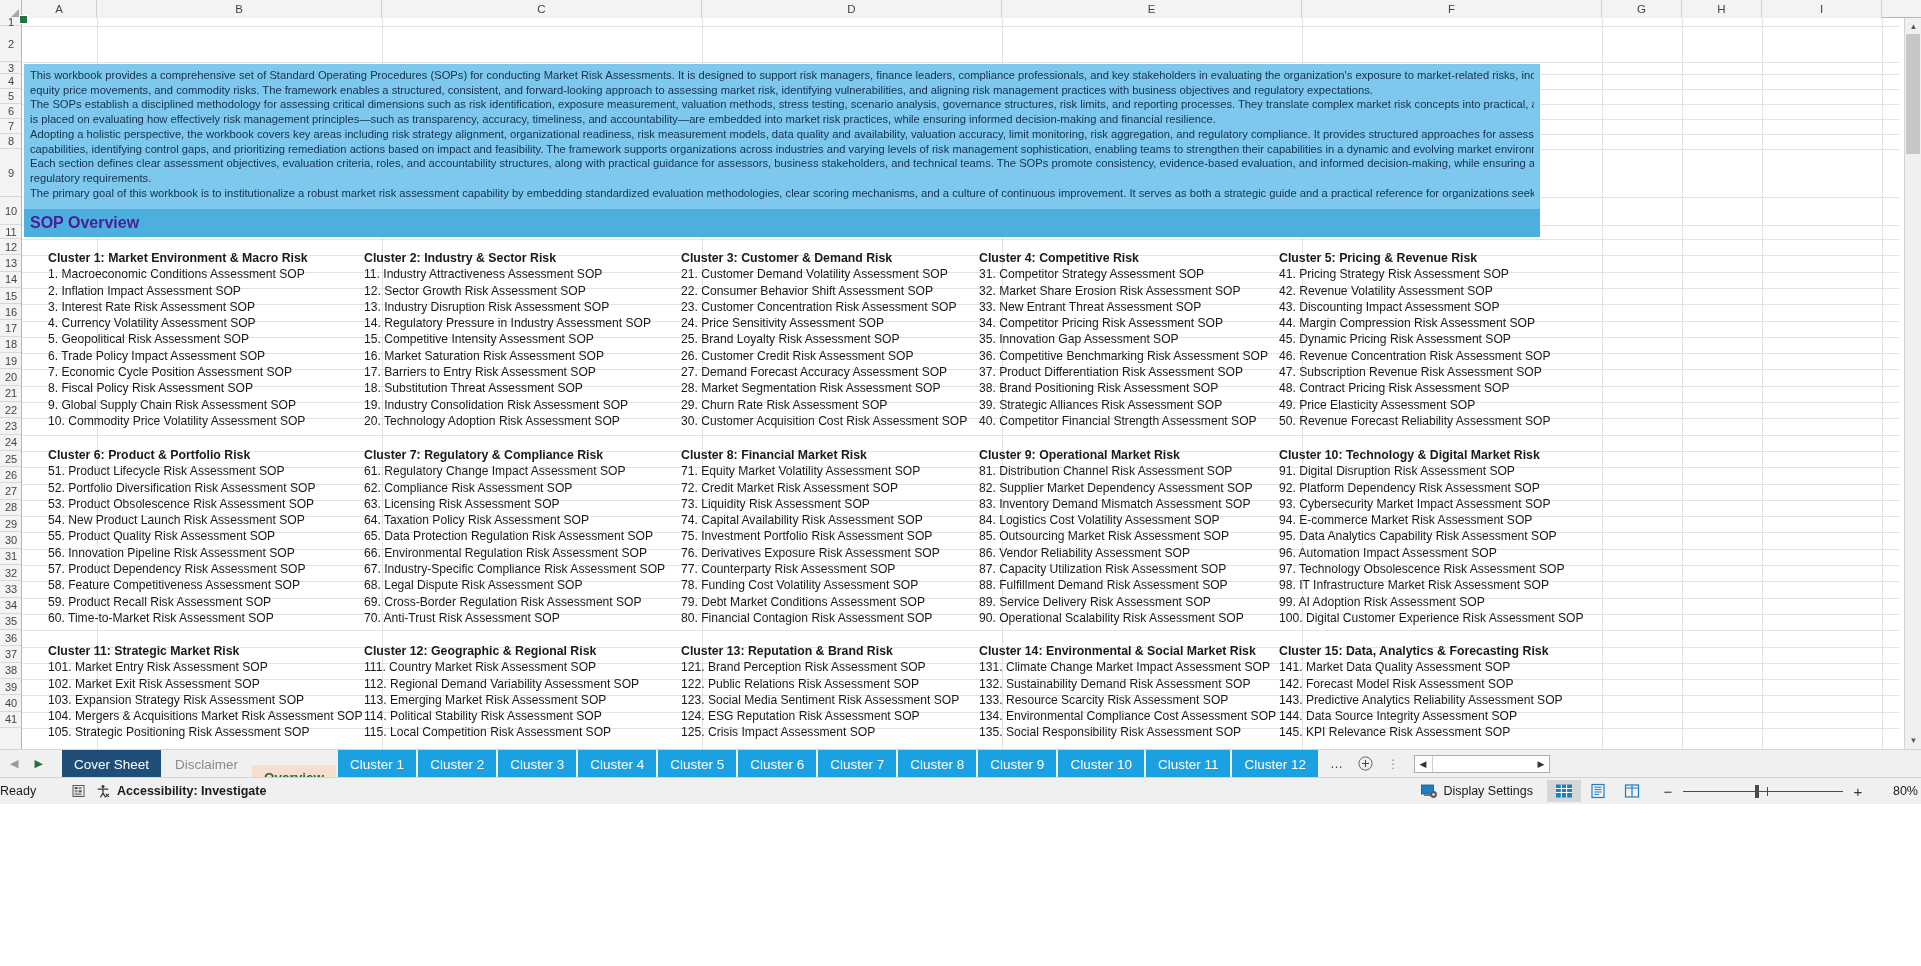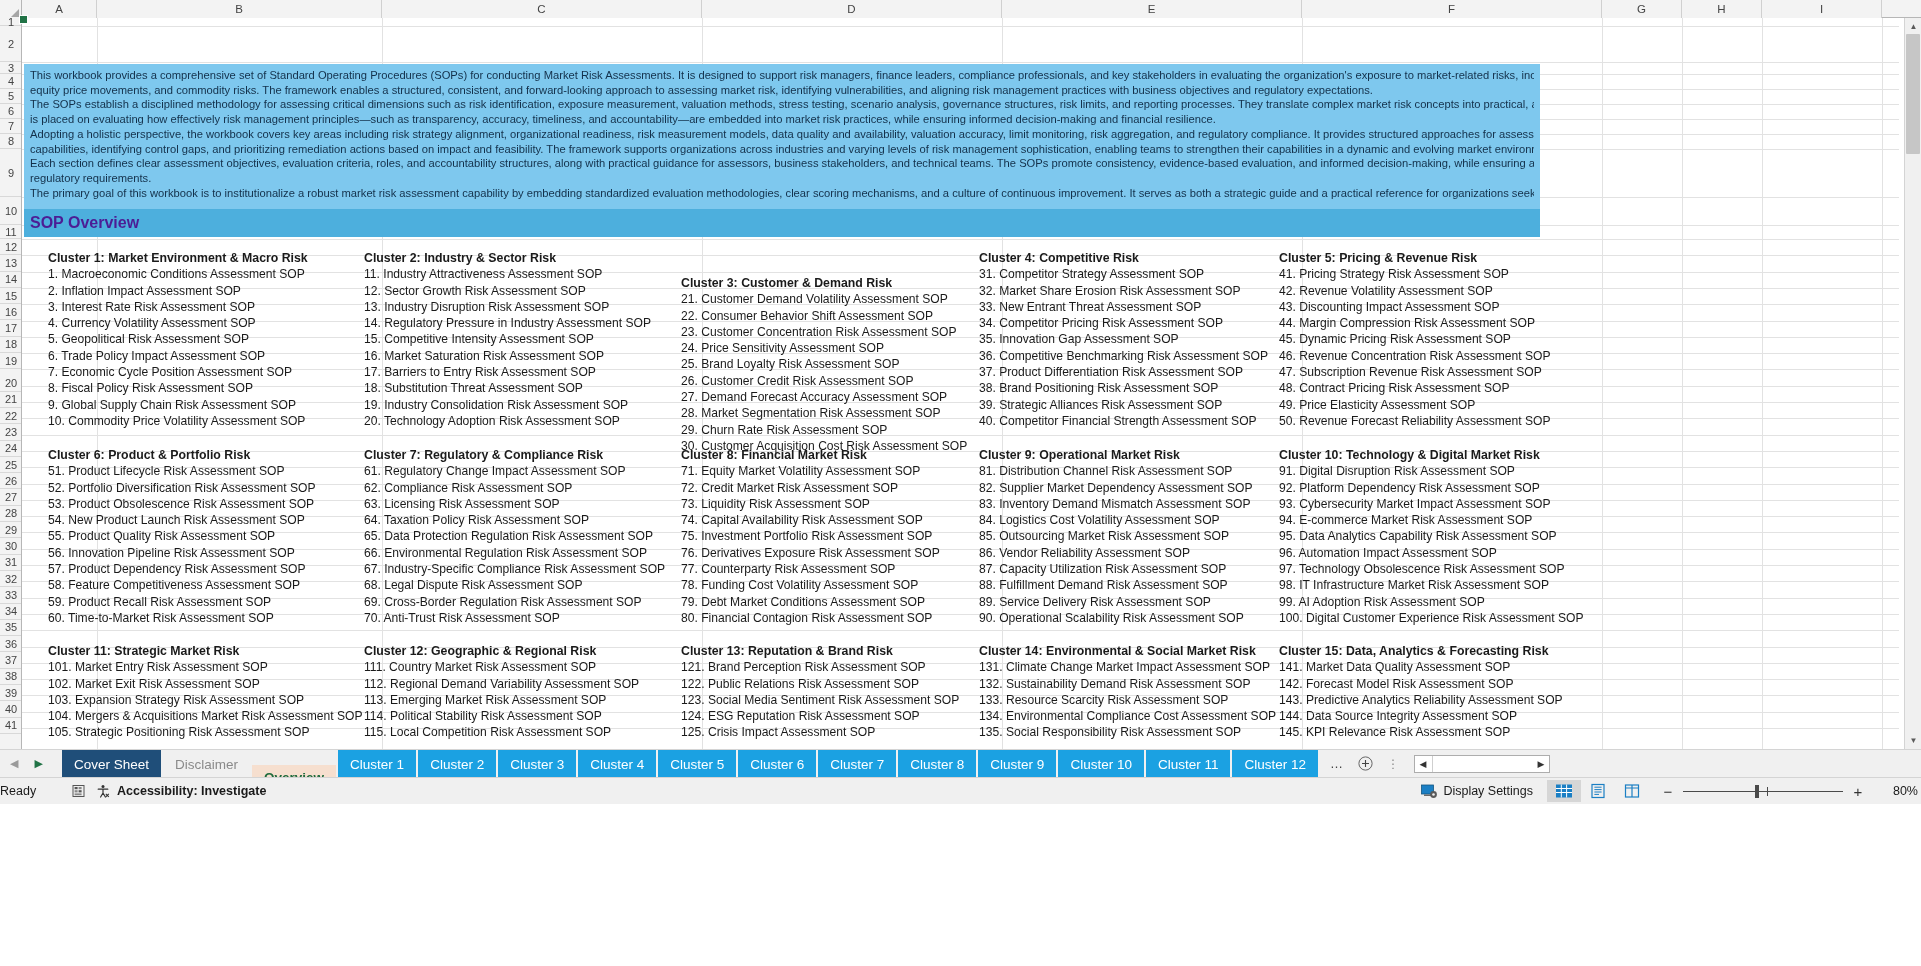--- a/index.html
+++ b/index.html
@@ -216,21 +216,21 @@
     <div class="rowhead" style="height: 28px;">10</div>
     <div class="rowhead" style="height: 14px;">11</div>
     <div class="rowhead" style="height: 16.3px;">12</div>
     <div class="rowhead" style="height: 16.3px;">13</div>
     <div class="rowhead" style="height: 16.3px;">14</div>
     <div class="rowhead" style="height: 16.3px;">15</div>
     <div class="rowhead" style="height: 16.3px;">16</div>
     <div class="rowhead" style="height: 16.3px;">17</div>
     <div class="rowhead" style="height: 16.3px;">18</div>
     <div class="rowhead" style="height: 16.3px;">19</div>
-    <div class="rowhead" style="height: 16.3px; margin-top: 6px;">20</div>
+    <div class="rowhead" style="height: 16.3px;">20</div>
     <div class="rowhead" style="height: 16.3px;">21</div>
     <div class="rowhead" style="height: 16.3px;">22</div>
     <div class="rowhead" style="height: 16.3px;">23</div>
     <div class="rowhead" style="height: 16.3px;">24</div>
     <div class="rowhead" style="height: 16.3px;">25</div>
     <div class="rowhead" style="height: 16.3px;">26</div>
     <div class="rowhead" style="height: 16.3px;">27</div>
     <div class="rowhead" style="height: 16.3px;">28</div>
     <div class="rowhead" style="height: 16.3px;">29</div>
     <div class="rowhead" style="height: 16.3px;">30</div>
@@ -338,21 +338,21 @@
         <div class="cl-item">12. Sector Growth Risk Assessment SOP</div>
         <div class="cl-item">13. Industry Disruption Risk Assessment SOP</div>
         <div class="cl-item">14. Regulatory Pressure in Industry Assessment SOP</div>
         <div class="cl-item">15. Competitive Intensity Assessment SOP</div>
         <div class="cl-item">16. Market Saturation Risk Assessment SOP</div>
         <div class="cl-item">17. Barriers to Entry Risk Assessment SOP</div>
         <div class="cl-item">18. Substitution Threat Assessment SOP</div>
         <div class="cl-item">19. Industry Consolidation Risk Assessment SOP</div>
         <div class="cl-item">20. Technology Adoption Risk Assessment SOP</div>
       </div>
-      <div class="cl-block" style="left: 655px; top: 0px; margin-top: 25px;">
+      <div class="cl-block" style="left: 655px; top: 0px;">
         <div class="cl-title">Cluster 3: Customer &amp; Demand Risk</div>
         <div class="cl-item">21. Customer Demand Volatility Assessment SOP</div>
         <div class="cl-item">22. Consumer Behavior Shift Assessment SOP</div>
         <div class="cl-item">23. Customer Concentration Risk Assessment SOP</div>
         <div class="cl-item">24. Price Sensitivity Assessment SOP</div>
         <div class="cl-item">25. Brand Loyalty Risk Assessment SOP</div>
         <div class="cl-item">26. Customer Credit Risk Assessment SOP</div>
         <div class="cl-item">27. Demand Forecast Accuracy Assessment SOP</div>
         <div class="cl-item">28. Market Segmentation Risk Assessment SOP</div>
         <div class="cl-item">29. Churn Rate Risk Assessment SOP</div>

